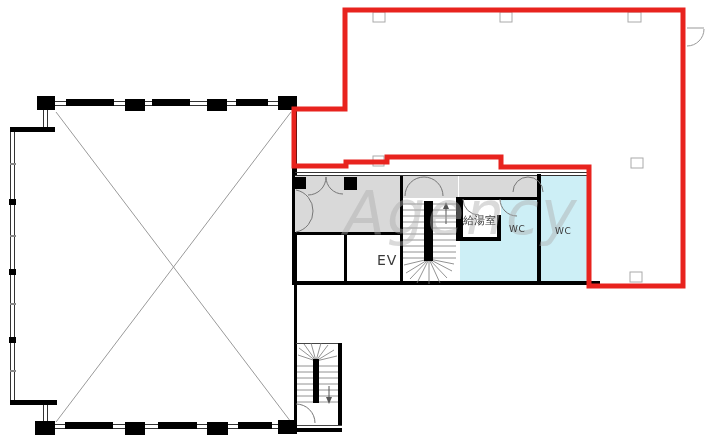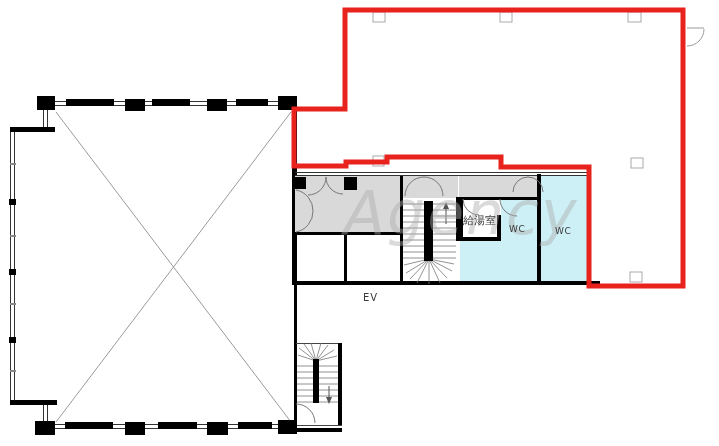--- a/index.html
+++ b/index.html
@@ -25,21 +25,21 @@
     user-select:none;
     font-style:italic;
   }
   .lbl{
     position:absolute;
     z-index:3;
     color:#3a3a3a;
     white-space:nowrap;
     user-select:none;
   }
-  #lbl-ev{left:363px;top:252px;font-size:10px;letter-spacing:1px;margin-top:40px;}
+  #lbl-ev{left:377px;top:252px;font-size:14px;letter-spacing:1px;}
   #lbl-kit{left:463px;top:213px;font-size:11px;}
   #lbl-wc1{left:509px;top:224px;font-size:9px;letter-spacing:0.5px;}
   #lbl-wc2{left:555px;top:226px;font-size:9px;letter-spacing:0.5px;}
   #red-svg{z-index:4;}
 </style>
 </head>
 <body>
 
 <div id="plan">
 

